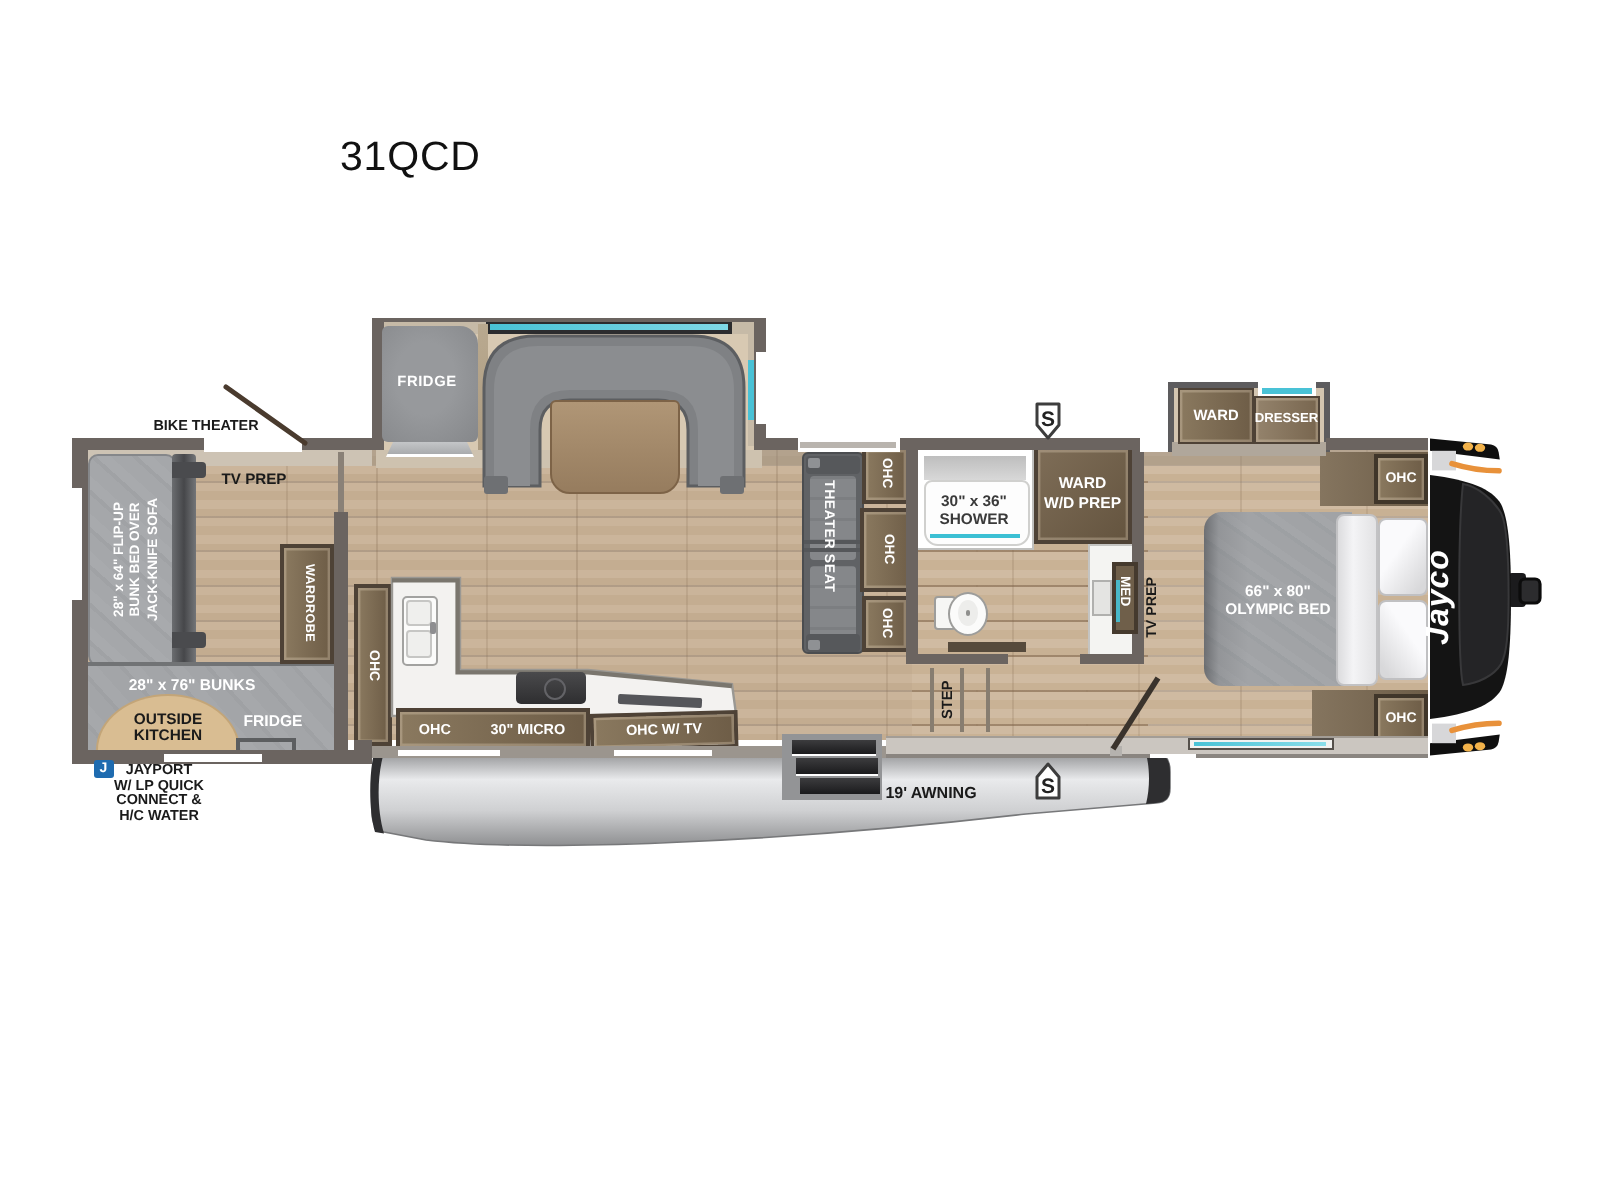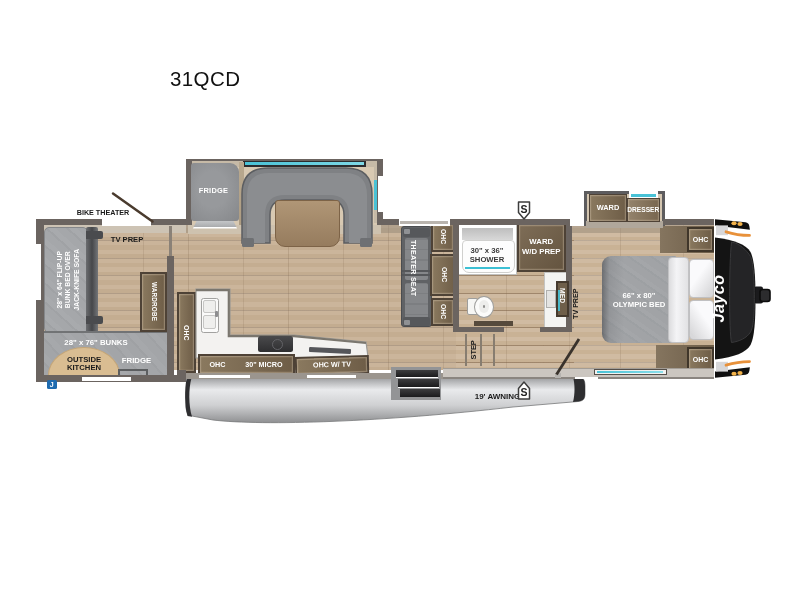--- a/index.html
+++ b/index.html
@@ -39,21 +39,21 @@
         <stop offset="0.28" stop-color="#e9eaec"></stop>
         <stop offset="0.62" stop-color="#cfd0d2"></stop>
         <stop offset="1" stop-color="#8f9092"></stop>
       </linearGradient>
     </defs>
     <path d="M6,4 L396,3 C400,3 402,6 402,12 L402,20 C402,25 400,27 395,27.5 L330,33 C200,48 80,52 30,46 L9,42 C5,41 3,38 3,32 Z" fill="url(#awn)" stroke="#77787a" stroke-width="0.8"></path>
     <path d="M3.5,5 C1.5,15 1.5,32 4.5,42 L9,42.8 C5.5,31 5.5,15 8.5,4 Z" fill="#2e2e30"></path>
     <path d="M395,3 C400,3 402,6 402,12 L402,20 C402,25 400,27 395,27.5 L390,28 C392,20 392,10 390,3 Z" fill="#2e2e30"></path>
   </svg>
 
-  <div class="lbl blk" style="left:455px;top:392.5px;width:85px;font-size:8px;z-index:2;">19' AWNING</div>
+  <div class="lbl blk" style="left:423px;top:392.5px;width:85px;font-size:8px;z-index:2;">19' AWNING</div>
 
   <div class="abs" style="left:391px;top:366.5px;width:50px;height:33.5px;background:#939496;z-index:6;">
     <div class="abs" style="left:5px;top:3px;width:42px;height:7.5px;background:linear-gradient(180deg,#3c3c3e,#1b1b1d);border-bottom:1.6px solid #fff;"></div>
     <div class="abs" style="left:7px;top:12.5px;width:41px;height:7.5px;background:linear-gradient(180deg,#3c3c3e,#1b1b1d);border-bottom:1.6px solid #fff;"></div>
     <div class="abs" style="left:9px;top:22px;width:40px;height:8px;background:linear-gradient(180deg,#3c3c3e,#1b1b1d);"></div>
   </div>
 
   <div class="floor" style="left:44px;top:224px;width:530px;height:146px;z-index:2;"></div>
 
   <div class="floor2" style="left:456px;top:224px;width:258px;height:146px;z-index:2;"></div>
@@ -345,20 +345,21 @@
     <text x="8" y="13.2" font-size="10.5" font-weight="bold" fill="#222" text-anchor="middle" font-family="Liberation Sans,sans-serif">S</text>
   </svg>
 
   <svg class="abs" style="left:515.5px;top:378.5px;z-index:7;" width="16" height="22" viewBox="0 0 16 22">
     <path d="M2.5,9.5 L8,3 L13.5,9.5 L13.5,20 L2.5,20 Z" fill="#fff" stroke="#3d3d3d" stroke-width="1.5" stroke-linejoin="round"></path>
     <text x="8" y="17.4" font-size="10.5" font-weight="bold" fill="#222" text-anchor="middle" font-family="Liberation Sans,sans-serif">S</text>
   </svg>
 
   <div class="abs" style="left:47px;top:379.5px;width:9.5px;height:9px;background:#1e6bb0;border-radius:1.5px;z-index:7;color:#fff;font-size:7px;font-weight:bold;text-align:center;line-height:9px;">J</div>
 
+  <div class="lbl blk" style="left:42.5px;top:381px;width:74px;font-size:7.2px;line-height:1.06;z-index:7;">JAYPORT<br>W/ LP QUICK<br>CONNECT &amp;<br>H/C WATER</div>
 
   <svg class="abs" style="left:705px;top:214px;z-index:8;" width="70" height="170" viewBox="0 0 70 170">
     <rect x="49" y="72.5" width="9" height="17" rx="2" fill="#1b1b1d"></rect>
     <rect x="55" y="75.5" width="10" height="12" rx="2.5" fill="#2c2c2e" stroke="#0c0c0c" stroke-width="1.6"></rect>
     <path d="M10,23.5 C30,26 41,30.5 45.5,38 C48.9,45 50.5,58 50.5,84.5 C50.5,111 48.9,124 45.5,131 C41,138.5 30,143 10,145.5 Z" fill="#141414"></path>
     <path d="M26.5,28 C24,50 24,118 26.5,128.5 C34,127.5 42,124 45.5,118 C48.2,113 49.3,104 49.3,84.5 C49.3,65 48.2,47.5 45.5,42.5 C42,36.5 34,29 26.5,28 Z" fill="#242426" stroke="#38383a" stroke-width="1"></path>
     <path d="M10,5.2 L40.5,8.3 Q43.8,9 44.3,12 L44.9,15.8 L10,11.4 Z" fill="#0f0f0f"></path>
     <path d="M10,163.8 L40.5,160.7 Q43.8,160 44.3,157 L44.9,153.2 L10,157.6 Z" fill="#0f0f0f"></path>
     <ellipse cx="29" cy="9.3" rx="2.6" ry="2" fill="#f2b24a"></ellipse>
     <ellipse cx="35" cy="9.9" rx="2.6" ry="2" fill="#f2b24a"></ellipse>

